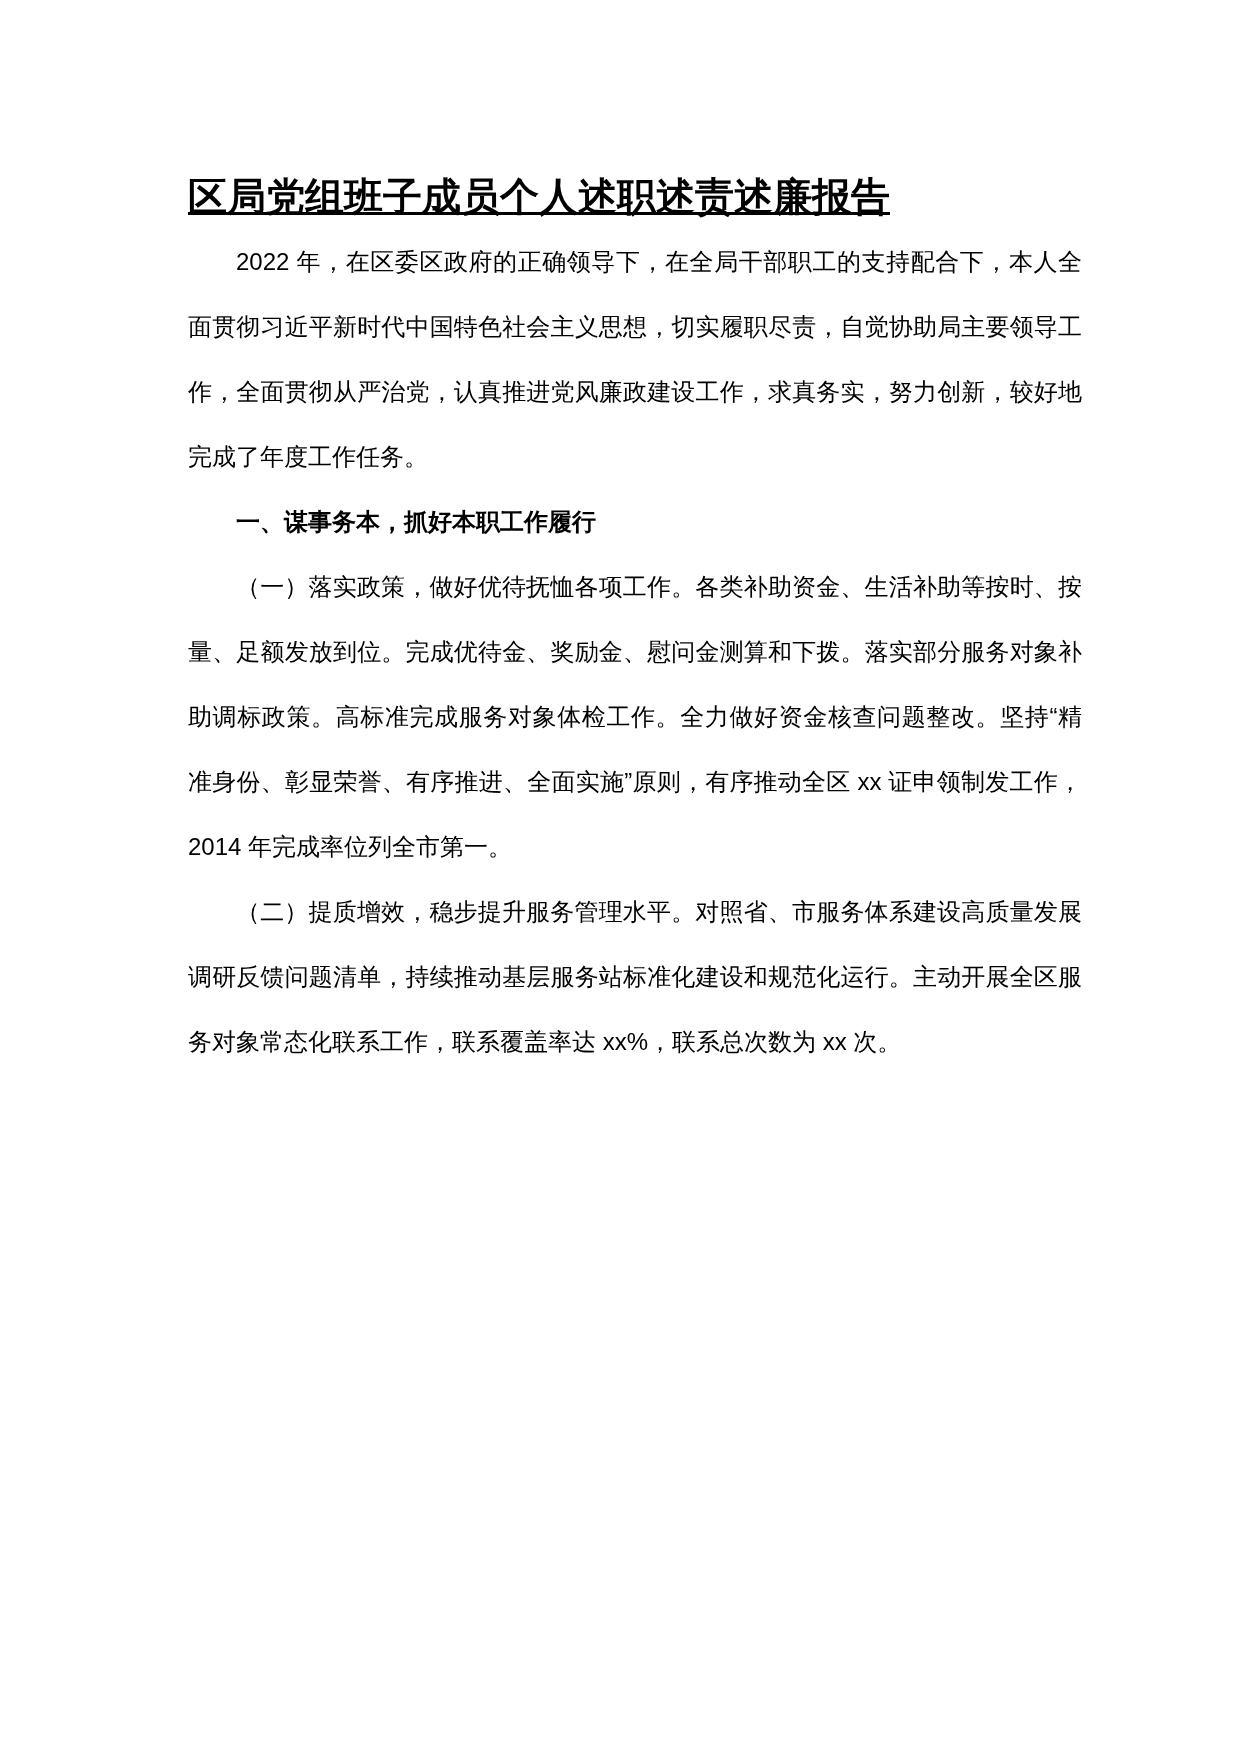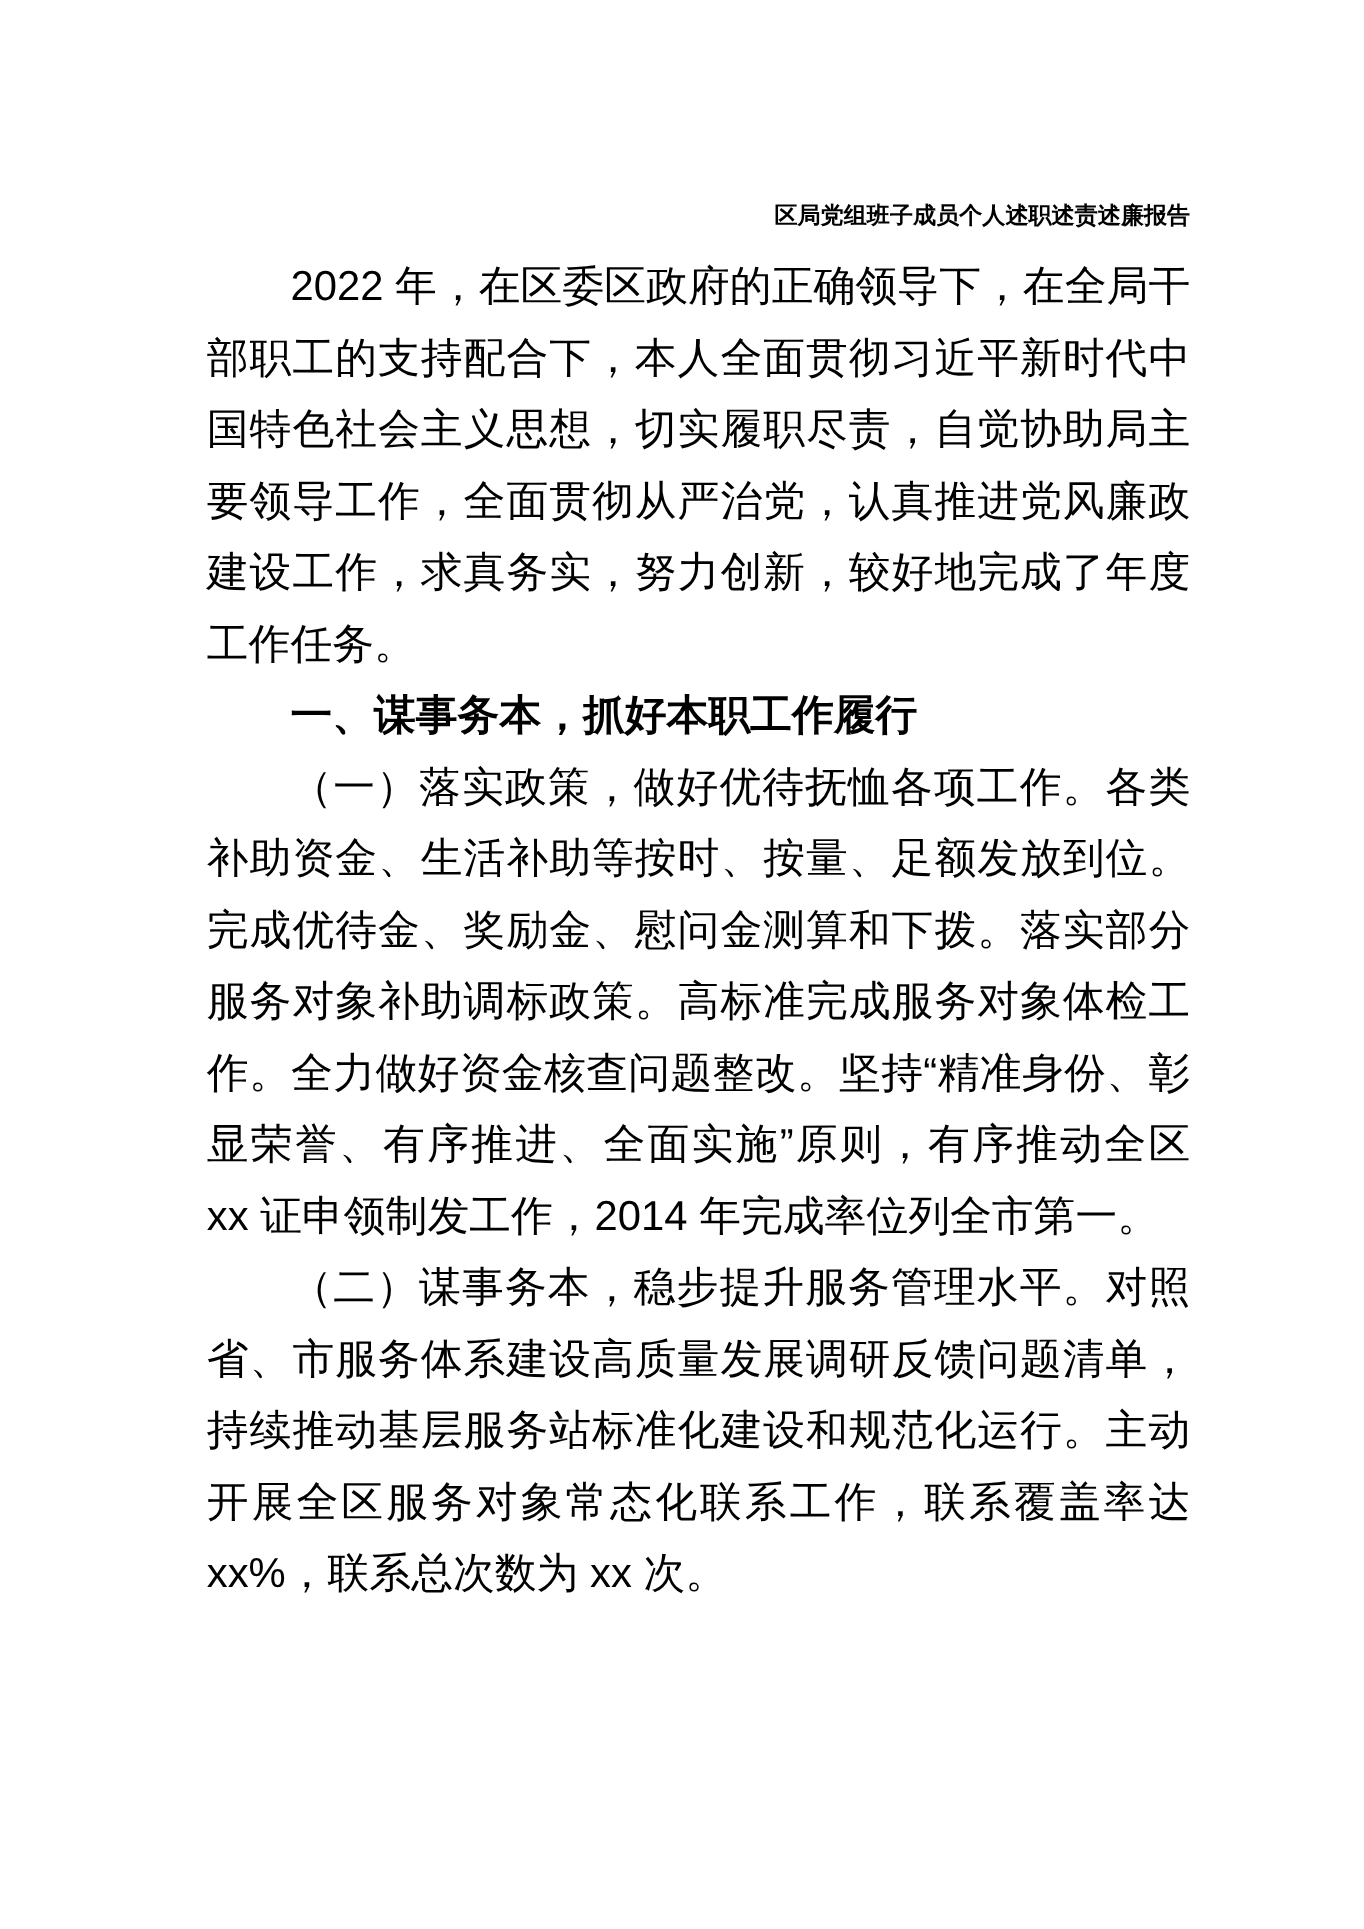--- a/index.html
+++ b/index.html
@@ -18,31 +18,32 @@
   }
   .content {
     position: absolute;
     left: 188px;
     top: 164px;
     width: 894px;
   }
   .doc-title {
     margin: 0;
     padding: 0;
-    font-size: 21px;
+    font-size: 39px;
     font-weight: bold;
     line-height: 65px;
-    text-align: right;
+    text-align: left;
     letter-spacing: 0;
     white-space: nowrap;
+    text-decoration: underline;
   }
   .para {
     margin: 0;
     padding: 0;
-    font-size: 38px;
+    font-size: 24px;
     line-height: 65px;
     text-align: justify;
     text-justify: inter-ideograph;
     text-indent: 2em;
     font-weight: normal;
     word-break: normal;
     overflow-wrap: break-word;
   }
   .para.heading1 {
     font-weight: bold; 
@@ -51,16 +52,16 @@
 </head>
 <body>
 
 <div class="page">
   <div class="content">
     <h1 class="doc-title">区局党组班子成员个人述职述责述廉报告</h1>
     <div id="paragraphs">
         <p class="para body">2022 年，在区委区政府的正确领导下，在全局干部职工的支持配合下，本人全面贯彻习近平新时代中国特色社会主义思想，切实履职尽责，自觉协助局主要领导工作，全面贯彻从严治党，认真推进党风廉政建设工作，求真务实，努力创新，较好地完成了年度工作任务。</p>
         <p class="para heading1">一、谋事务本，抓好本职工作履行</p>
         <p class="para body">（一）落实政策，做好优待抚恤各项工作。各类补助资金、生活补助等按时、按量、足额发放到位。完成优待金、奖励金、慰问金测算和下拨。落实部分服务对象补助调标政策。高标准完成服务对象体检工作。全力做好资金核查问题整改。坚持“精准身份、彰显荣誉、有序推进、全面实施”原则，有序推动全区 xx 证申领制发工作，2014 年完成率位列全市第一。</p>
-        <p class="para body">（二）谋事务本，稳步提升服务管理水平。对照省、市服务体系建设高质量发展调研反馈问题清单，持续推动基层服务站标准化建设和规范化运行。主动开展全区服务对象常态化联系工作，联系覆盖率达 xx%，联系总次数为 xx 次。</p>
+        <p class="para body">（二）提质增效，稳步提升服务管理水平。对照省、市服务体系建设高质量发展调研反馈问题清单，持续推动基层服务站标准化建设和规范化运行。主动开展全区服务对象常态化联系工作，联系覆盖率达 xx%，联系总次数为 xx 次。</p>
       </div>
   </div>
 </div>
 
 </body></html>

